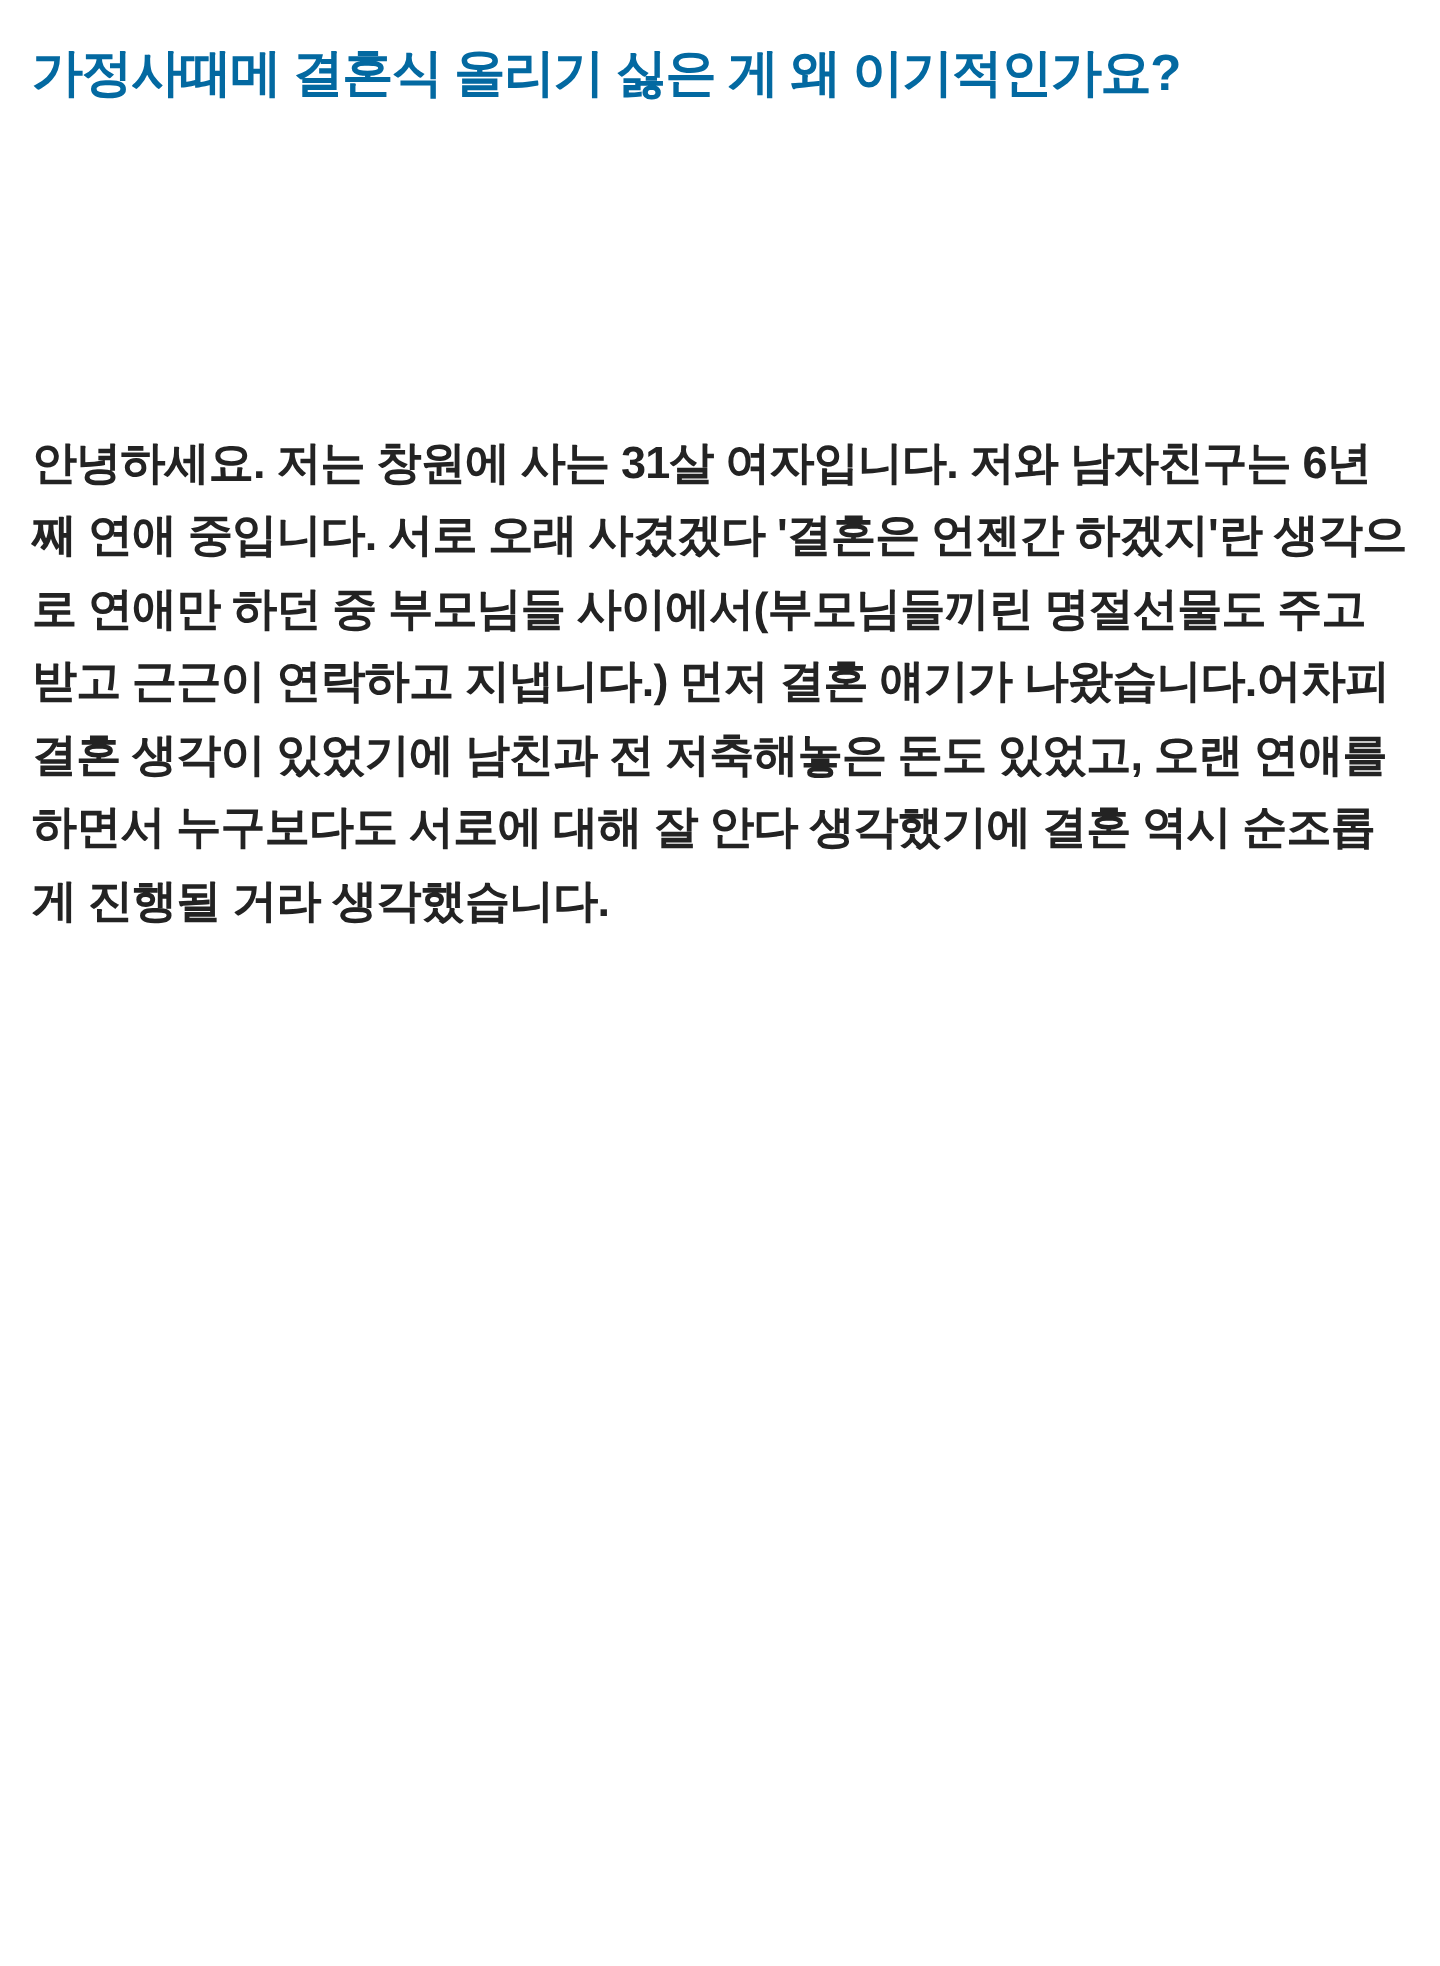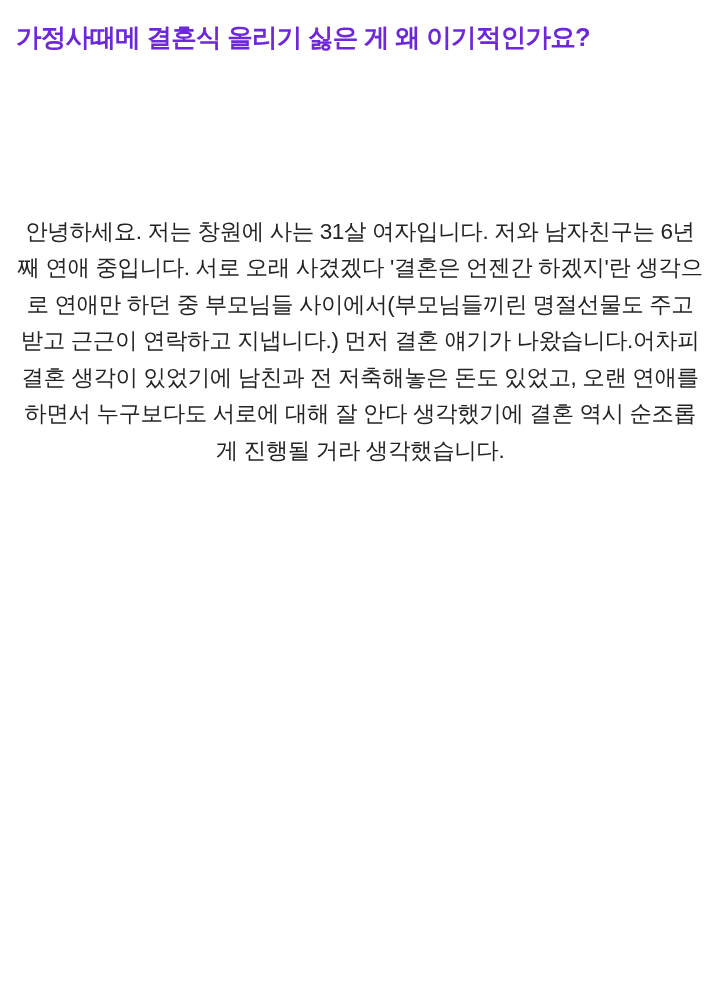--- a/index.html
+++ b/index.html
@@ -19,33 +19,34 @@
     width: 720px;
     height: 983px;
     box-sizing: border-box;
     padding: 0 16px;
   }
   .post-title {
     font-size: 25.5px;
     font-weight: bold;
     line-height: 1.25;
     letter-spacing: -0.7px;
-    color: #6d28d9;
+    color: #0369a1;
     margin: 0;
     padding-top: 22px;
     white-space: nowrap;
   }
   .body-block {
     font-size: 22.5px;
     line-height: 1.62;
     letter-spacing: -0.4px;
     color: #232323;
     margin: 0;
-    text-align: center;
+    text-align: left;
     word-break: break-all;
+    font-weight: bold;
   }
   .para-1 {
     padding-top: 160px;
   }
   .para-2 {
     padding-top: 110px;
   }
 </style>
 </head>
 <body>

